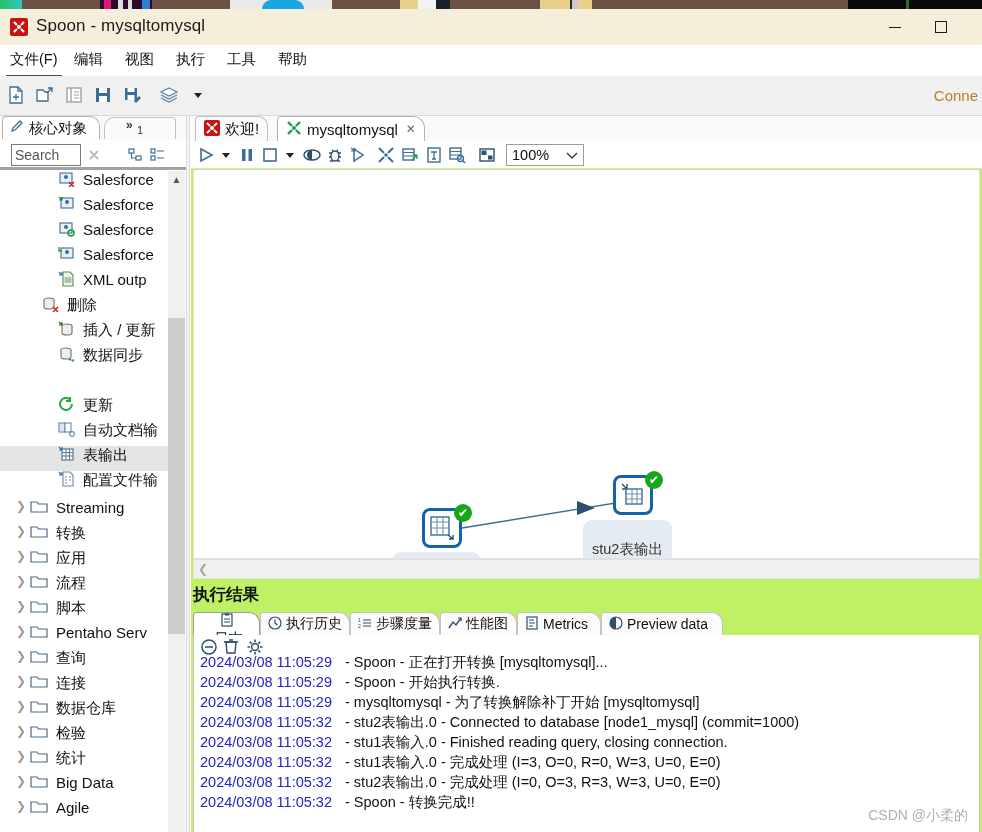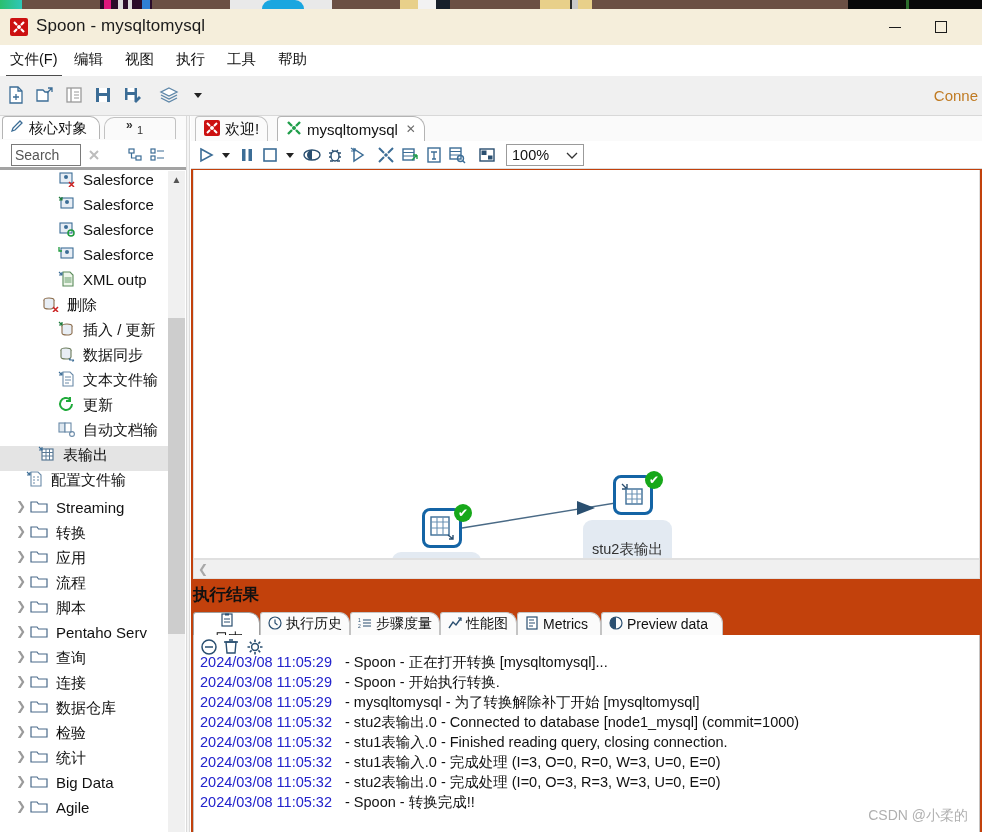--- a/index.html
+++ b/index.html
@@ -152,21 +152,21 @@
     display:flex;align-items:center;justify-content:center;color:#555;font-size:10px;}
 
   #panel-divider {
     position: absolute; left: 186px; top: 107px; width: 4px; height: 716px;
     background: #f4f4f4; border-left: 1px solid #dadada; border-right: 1px solid #dadada;
   }
 
   
   #right-area {
     position: absolute; left: 191px; top: 107px; width: 791px; height: 716px;
-    background: #c2410c;
+    background: #bef264;
   }
 
   #canvas-tabrow {
     position: absolute; left: 0; top: 0; width: 791px; height: 25px; background: #fafafa;
   }
   .ctab {
     position: absolute; top: 0; height: 25px;
     display: flex; align-items: center; padding: 0 8px;
     font-size: 15px; white-space: nowrap;
   }
@@ -482,60 +482,50 @@
       <div class="tree-row" style="top:175px;padding-left:58px">
         <span class="icon">
           <svg width="18" height="16" viewBox="0 0 18 16">
             <ellipse cx="8" cy="4" rx="5" ry="2" fill="#e8eef5" stroke="#6a7a5a" stroke-width="1.1"></ellipse>
             <path d="M3 4 v7 a5 2 0 0 0 10 0 V4" fill="#e8eef5" stroke="#6a7a5a" stroke-width="1.1"></path>
             <path d="M11 14 h5 M11 14 l1.5 -1.5 M16 14 l-1.5 1.5" stroke="#3c6d96" stroke-width="1.1" fill="none"></path>
           </svg>
         </span>
         <span class="label">数据同步</span>
       </div>
-      <div class="tree-row" style="top:200px;padding-left:58px">
-        <span class="icon">
-          <svg width="18" height="16" viewBox="0 0 18 16">
-            <path d="M5 1 h7 l3 3 v11 H5 Z" fill="#fff" stroke="#6a8aa8" stroke-width="1.1"></path>
-            <path d="M7 6 h6 M7 9 h6 M7 12 h4" stroke="#6a8aa8" stroke-width="1"></path>
-            <path d="M1 1 l3 3 M4 1 v3 h-3" stroke="#3c6d96" stroke-width="1.1" fill="none"></path>
-          </svg>
-        </span>
-        <span class="label">文本文件输</span>
-      </div>
       <div class="tree-row" style="top:225px;padding-left:58px">
         <span class="icon">
           <svg width="18" height="16" viewBox="0 0 18 16">
             <path d="M14 8 a6 6 0 1 1 -2 -4.5" fill="none" stroke="#1faa3a" stroke-width="2"></path>
             <path d="M12 1 v4 h-4" fill="none" stroke="#1faa3a" stroke-width="2"></path>
           </svg>
         </span>
         <span class="label">更新</span>
       </div>
       <div class="tree-row" style="top:250px;padding-left:58px">
         <span class="icon">
           <svg width="18" height="16" viewBox="0 0 18 16">
             <rect x="1" y="2" width="6" height="9" fill="#dfe8f0" stroke="#6a8aa8" stroke-width="1.1"></rect>
             <rect x="7" y="2" width="6" height="9" fill="#fff" stroke="#6a8aa8" stroke-width="1.1"></rect>
             <circle cx="14" cy="13" r="2.4" fill="none" stroke="#6a8aa8" stroke-width="1.1"></circle>
           </svg>
         </span>
         <span class="label">自动文档输</span>
       </div>
-      <div class="tree-row selected" style="top:275px;padding-left:38px">
+      <div class="tree-row selected" style="top:275px;padding-left:58px">
         <span class="icon">
           <svg width="18" height="16" viewBox="0 0 18 16">
             <rect x="4" y="3" width="11" height="11" fill="#fff" stroke="#5a7a96" stroke-width="1.2"></rect>
             <path d="M4 6.5 h11 M4 10 h11 M8 3 v11 M11.5 3 v11" stroke="#5a7a96" stroke-width="1"></path>
             <path d="M1 1 l3 3 M4 1 v3 h-3" stroke="#3c6d96" stroke-width="1.1" fill="none"></path>
           </svg>
         </span>
         <span class="label">表输出</span>
       </div>
-      <div class="tree-row" style="top:300px;padding-left:26px">
+      <div class="tree-row" style="top:300px;padding-left:58px">
         <span class="icon">
           <svg width="18" height="16" viewBox="0 0 18 16">
             <path d="M5 1 h7 l3 3 v11 H5 Z" fill="#fff" stroke="#6a8aa8" stroke-width="1.1"></path>
             <path d="M7 6 h2 M11 6 h2 M7 9 h2 M11 9 h2 M7 12 h2" stroke="#6a8aa8" stroke-width="1"></path>
             <path d="M1 1 l3 3 M4 1 v3 h-3" stroke="#3c6d96" stroke-width="1.1" fill="none"></path>
           </svg>
         </span>
         <span class="label">配置文件输</span>
       </div>
 

